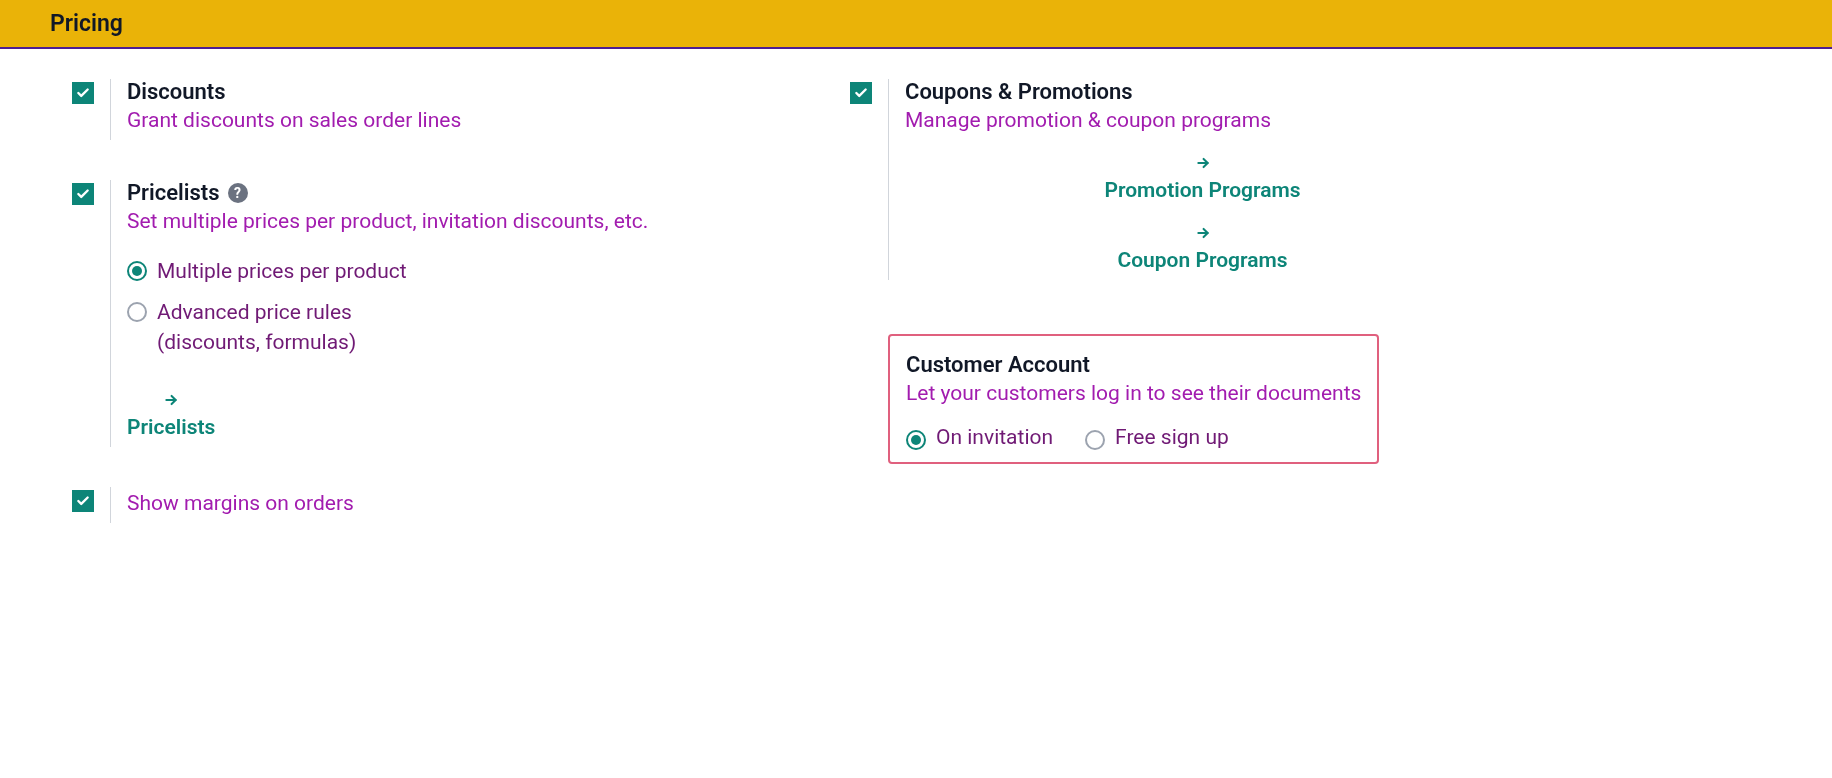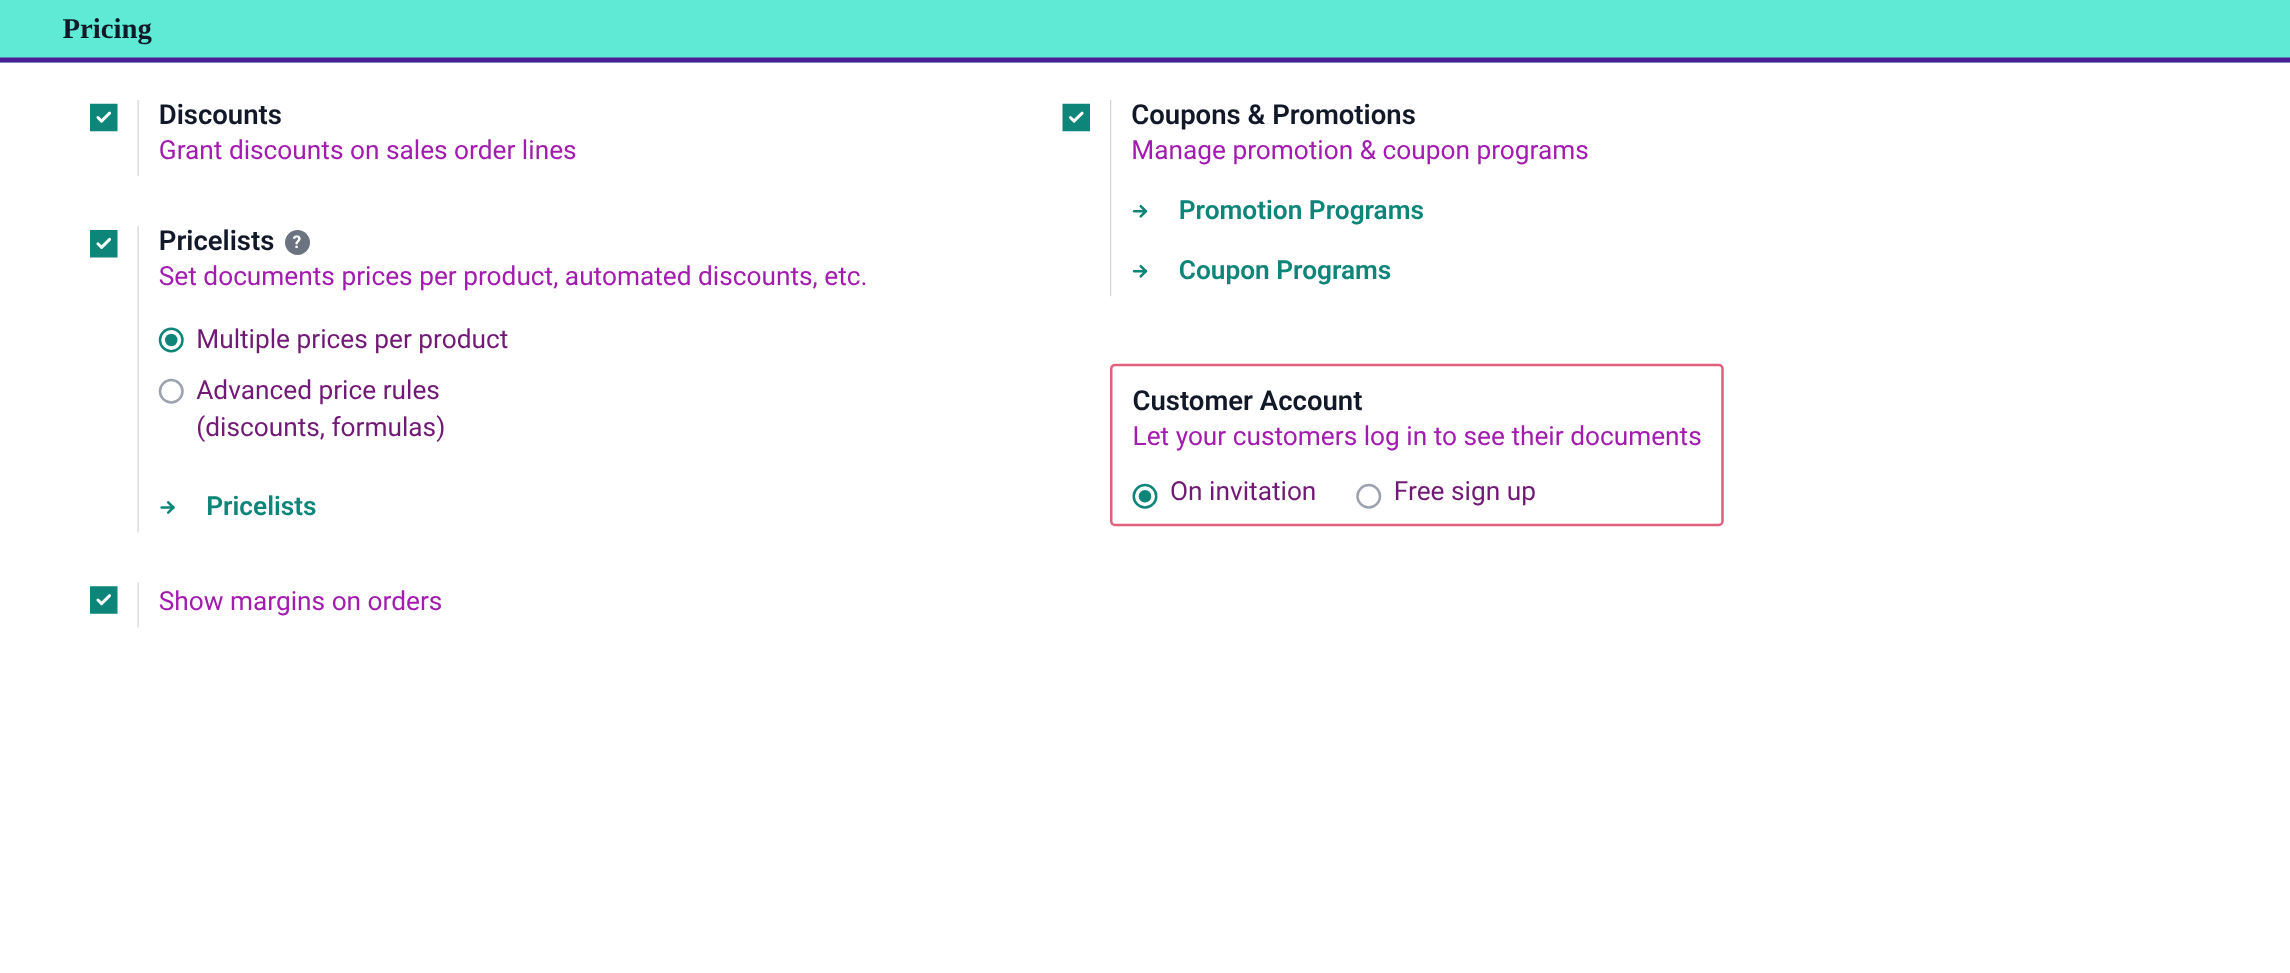--- a/index.html
+++ b/index.html
@@ -7,27 +7,26 @@
       padding: 0;
       box-sizing: border-box;
     }
     body {
       font-family: -apple-system, BlinkMacSystemFont, "Segoe UI", Roboto, "Helvetica Neue", Arial, sans-serif;
       background: #ffffff;
       color: #1f2937;
       font-size: 20px;
     }
     .section-header {
-      background: #5eead4;
+      background: #eab308;
       padding: 10px 0 10px 50px;
       font-weight: 600;
       font-size: 23px;
       color: #111827;
-      border-bottom: 4px solid #4c1d95;
-      font-family: Liberation Serif, serif;
+      border-bottom: 2px solid #4c1d95;
     }
     .settings-grid {
       display: flex;
       flex-wrap: wrap;
       padding: 30px 0 30px 0;
     }
     .col-left {
       width: 800px;
       padding-left: 72px;
     }
@@ -115,27 +114,28 @@
       border-radius: 50%;
     }
     .radio-label {
       font-size: 21px;
       color: #701a75;
       line-height: 1.4;
     }
     .action-link {
       display: inline-flex;
       align-items: center;
-      gap: 24px;
+      gap: 8px;
       color: #0d8578;
       font-weight: 600;
       font-size: 21px;
       margin-top: 24px;
       cursor: pointer;
       text-decoration: none;
+      flex-direction: column;
     }
     .arrow-icon {
       width: 14px;
       height: 14px;
       flex: 0 0 14px;
     }
     .help-icon {
       width: 20px;
       height: 20px;
       background: #6b7280;
@@ -204,21 +204,21 @@
           <svg viewBox="0 0 24 24" fill="none" stroke="#ffffff" stroke-width="4" stroke-linecap="round" stroke-linejoin="round">
               <polyline points="20 6 9 17 4 12"></polyline>
             </svg>
         </div>
       </div>
       <div class="setting-content">
         <div class="setting-title">
           <span>Pricelists</span>
           <span class="help-icon">?</span>
         </div>
-        <div class="setting-desc">Set documents prices per product, automated discounts, etc.</div>
+        <div class="setting-desc">Set multiple prices per product, invitation discounts, etc.</div>
 
         <div class="radio-group">
           <div class="radio-option">
             <span class="odoo-radio checked"></span>
             <span class="radio-label">Multiple prices per product</span>
           </div>
           <div class="radio-option">
             <span class="odoo-radio"></span>
             <span class="radio-label" style="max-width: 260px;">Advanced price rules (discounts, formulas)</span>
           </div>

